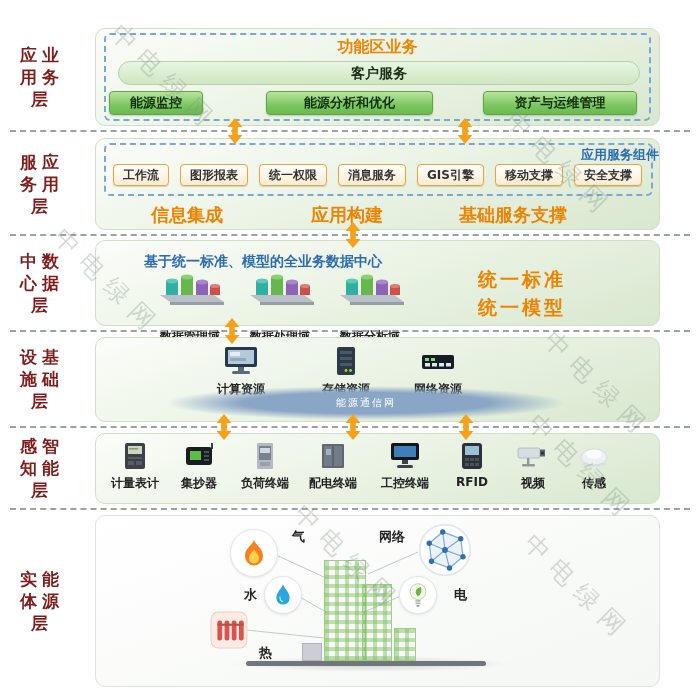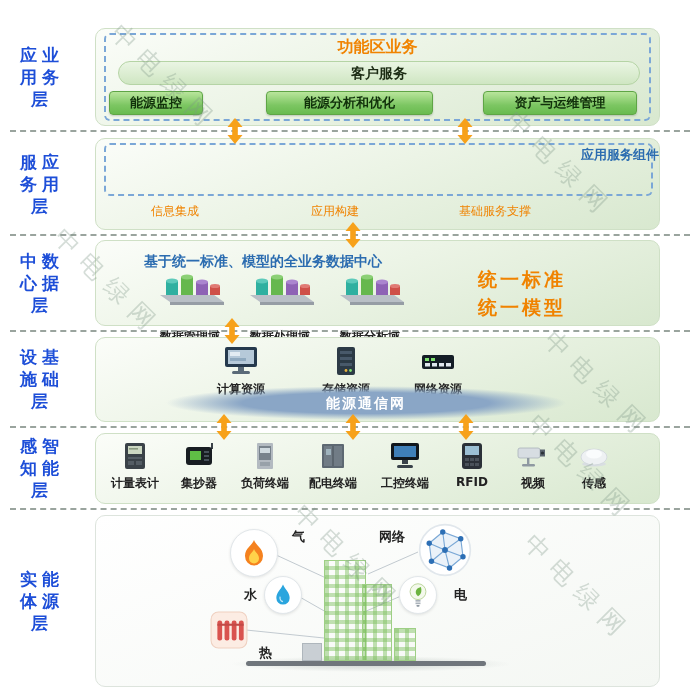--- a/index.html
+++ b/index.html
@@ -10,41 +10,41 @@
   
   .layer{
     position:absolute;left:95px;width:565px;border-radius:10px;
     background:linear-gradient(160deg,#fbfdf9 0%,#ecf4e6 45%,#d8e8cf 100%);
     border:1px solid #cfe0c6;box-sizing:border-box;z-index:1;
   }
   .layer.white{background:linear-gradient(160deg,#ffffff 0%,#f4f7f3 100%);border:1px solid #dde4dd;}
   .separator{position:absolute;left:10px;width:680px;height:0;border-top:2px dashed #9aa49e;z-index:2;}
   
   .side-label{position:absolute;left:16px;width:52px;text-align:center;font-weight:bold;
-    font-size:17px;line-height:22px;letter-spacing:5px;color:#1d4ed8;z-index:2;}
+    font-size:17px;line-height:22px;letter-spacing:5px;color:#7f1d1d;z-index:2;}
   
   .dashed-box{position:absolute;border:2px dashed #7ba7d7;border-radius:6px;box-sizing:border-box;}
   .orange-title{position:absolute;left:0;right:0;text-align:center;color:#f08300;font-weight:bold;font-size:16px;}
   .blue-title{position:absolute;color:#2b6cb0;font-weight:bold;}
   .cs-bar{position:absolute;background:linear-gradient(#eaf5e3,#cfe6c2);border:1px solid #b5d4a5;border-radius:12px;
     text-align:center;font-weight:bold;font-size:14px;color:#1c2b14;height:22px;line-height:22px;}
   .green-btn{position:absolute;height:22px;line-height:22px;text-align:center;font-size:13px;font-weight:bold;
     color:#10300a;background:linear-gradient(#b9e59c,#7cc662 60%,#69bb4f);border:1px solid #5fa546;border-radius:4px;
     box-shadow:0 1px 2px rgba(0,0,0,.18);}
   .comp-row{position:absolute;left:12px;right:12px;top:25px;display:flex;justify-content:center;gap:11px;}
   .comp-btn{height:20px;line-height:20px;padding:0 9px;font-size:12px;font-weight:bold;color:#333;
     background:linear-gradient(#ffffff,#fcedd2);border:1px solid #f0a23c;border-radius:4px;
     box-shadow:0 1px 1px rgba(0,0,0,.15);white-space:nowrap;}
-  .hl-text{position:absolute;color:#f08300;font-weight:normal;font-size:12px;white-space:nowrap;}
+  .hl-text{position:absolute;color:#f08300;font-weight:bold;font-size:18px;white-space:nowrap;}
   .domain{position:absolute;width:88px;text-align:center;}
   .domain-label{font-size:12px;font-weight:bold;color:#222;margin-top:17px;}
   .slogan{position:absolute;color:#f08300;font-weight:bold;font-size:19px;line-height:28px;letter-spacing:3px;}
   .resource{position:absolute;width:84px;text-align:center;}
   .resource-label,.device-label{font-size:12px;font-weight:bold;color:#222;margin-top:1px;}
-  .net-ellipse{position:absolute;text-align:center;color:#fff;font-weight:bold;font-size:14px;
+  .net-ellipse{position:absolute;text-align:center;color:#fff;font-weight:normal;font-size:10px;
     background:radial-gradient(closest-side,#8aa6c6 0%,#8aa6c6 62%,rgba(138,166,198,0) 100%);
     height:34px;line-height:34px;letter-spacing:2px;}
   .device{position:absolute;width:66px;text-align:center;}
   .arrow{position:absolute;width:16px;height:26px;z-index:6;}
   
   .entity-circle{position:absolute;border-radius:50%;background:#fff;border:1px solid #e2e7ea;
     box-shadow:0 1px 3px rgba(0,0,0,.10);display:flex;align-items:center;justify-content:center;}
   .entity-label{position:absolute;font-size:13px;font-weight:bold;color:#222;}
   .bldg{position:absolute;background:linear-gradient(#f0f8ea,#dcefce);border:1px solid #9ecf85;box-sizing:border-box;
     background-image:repeating-linear-gradient(0deg,rgba(122,190,90,.45) 0 4px,transparent 4px 9px),
@@ -245,20 +245,29 @@
     <div class="orange-title" style="top:8px">功能区业务</div>
     <div class="cs-bar" style="left:22px;top:32px;width:520px">客户服务</div>
     <div class="green-btn" style="left:13px;top:62px;width:92px">能源监控</div>
     <div class="green-btn" style="left:170px;top:62px;width:165px">能源分析和优化</div>
     <div class="green-btn" style="left:387px;top:62px;width:152px">资产与运维管理</div>
   </div>
 
   <div class="layer" style="top:138px;height:92px">
     <div class="dashed-box" style="left:8px;top:4px;width:549px;height:53px"></div>
     <div class="blue-title" style="left:0;right:0;top:7px;text-align:right;font-size:13px">应用服务组件</div>
+    <div class="comp-row">
+      <div class="comp-btn">工作流</div>
+      <div class="comp-btn">图形报表</div>
+      <div class="comp-btn">统一权限</div>
+      <div class="comp-btn">消息服务</div>
+      <div class="comp-btn">GIS引擎</div>
+      <div class="comp-btn">移动支撑</div>
+      <div class="comp-btn">安全支撑</div>
+    </div>
     <div class="hl-text" style="left:55px;top:64px">信息集成</div>
     <div class="hl-text" style="left:215px;top:64px">应用构建</div>
     <div class="hl-text" style="left:363px;top:64px">基础服务支撑</div>
   </div>
 
   <div class="layer" style="top:240px;height:86px">
     <div class="blue-title" style="left:48px;top:12px;font-size:14px">基于统一标准、模型的全业务数据中心</div>
     <div class="domain" style="left:50px;top:28px">
       <svg width="72" height="38">
           <use href="#db-icon"></use>

